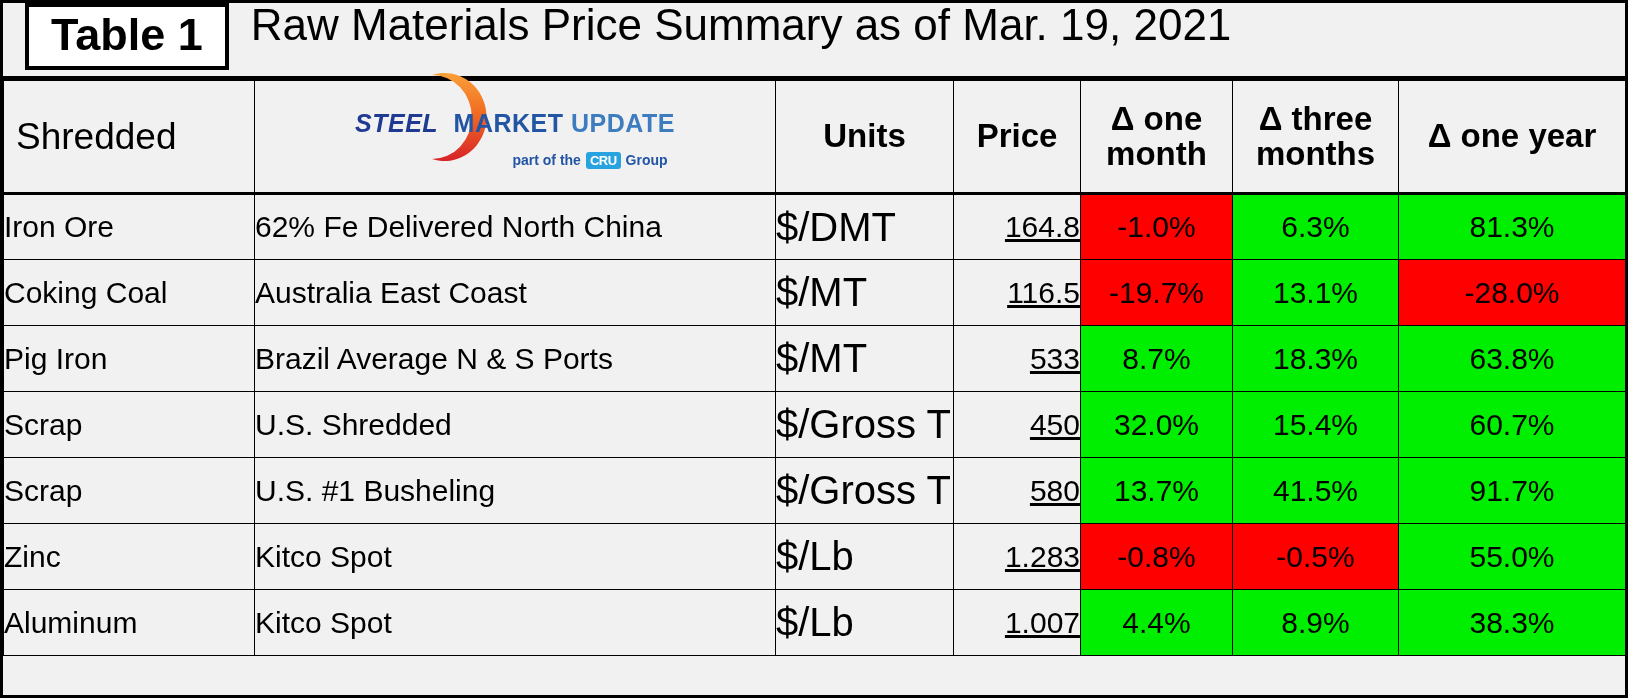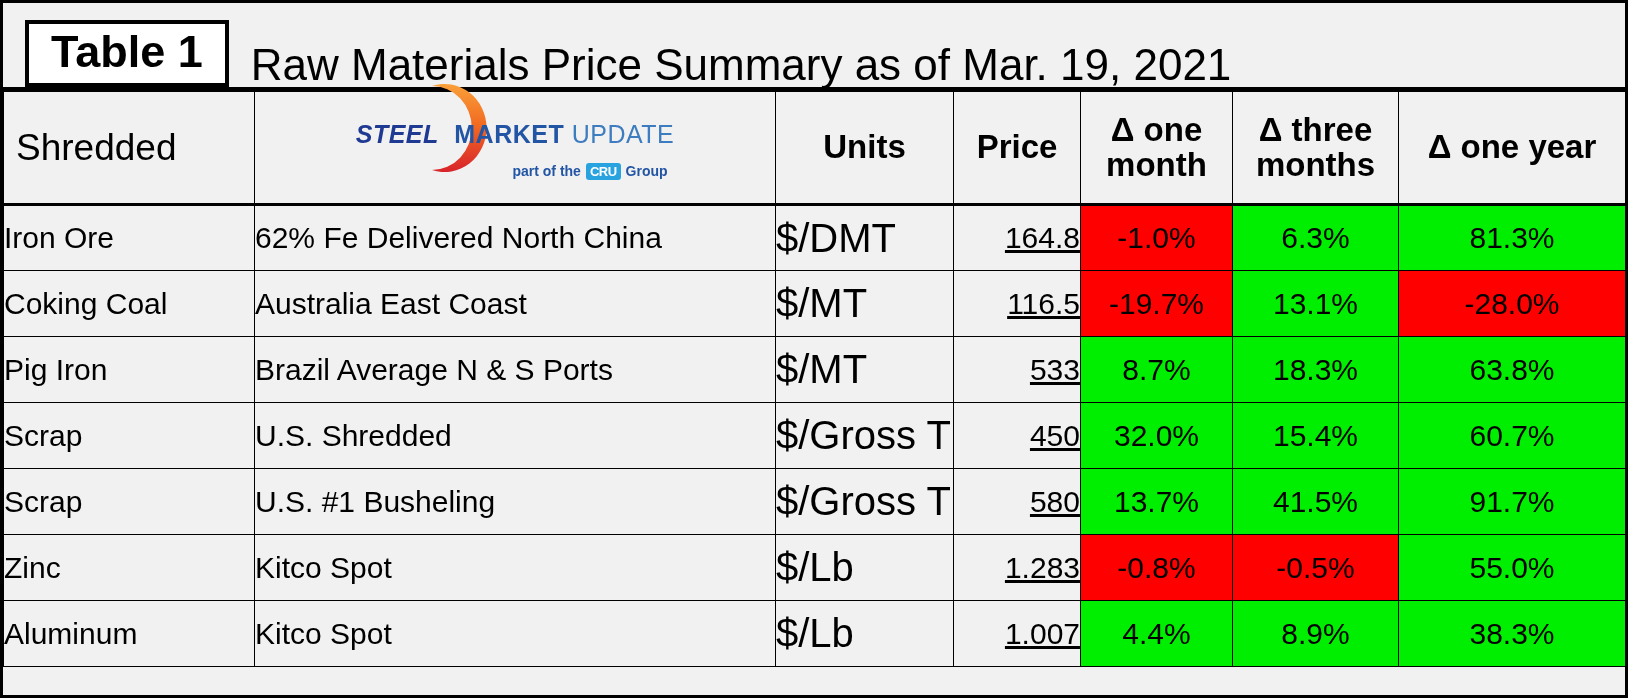--- a/index.html
+++ b/index.html
@@ -18,26 +18,26 @@
     height: 698px;
     box-sizing: border-box;
     background: #f1f1f1;
     border: 3px solid #000000;
     overflow: hidden;
   }
 
   
   .title-bar {
     position: relative;
-    height: 88px;
+    height: 77px;
     box-sizing: border-box;
     border-bottom: 4px solid #000000;
     background: #f1f1f1;
     display: flex;
-    align-items: flex-end;
+    align-items: flex-start;
     padding-left: 22px;
   }
   .table-badge {
     border: 4px solid #000000;
     background: #ffffff;
     padding: 4px 22px 8px 22px;
     font-size: 45px;
     font-weight: bold;
     line-height: 1.05;
     letter-spacing: 0px;
@@ -116,21 +116,21 @@
   .logo-words {
     position: relative;
     z-index: 2;
     font-size: 25px;
     letter-spacing: 0.5px;
     white-space: nowrap;
     line-height: 1;
   }
   .lw-steel { font-weight: bold; color: #1f3a93; font-style: italic; }
   .lw-market { font-weight: bold; color: #2255a4; margin-left: 8px; }
-  .lw-update { font-weight: normal; color: #3e7cc0; }
+  .lw-update { font-weight: bold; color: #3e7cc0; }
   .logo-sub {
     margin-top: 8px;
     margin-left: 150px;
     font-size: 14px;
     font-weight: bold;
     color: #2255a4;
     display: flex;
     align-items: center;
     gap: 5px;
     white-space: nowrap;

